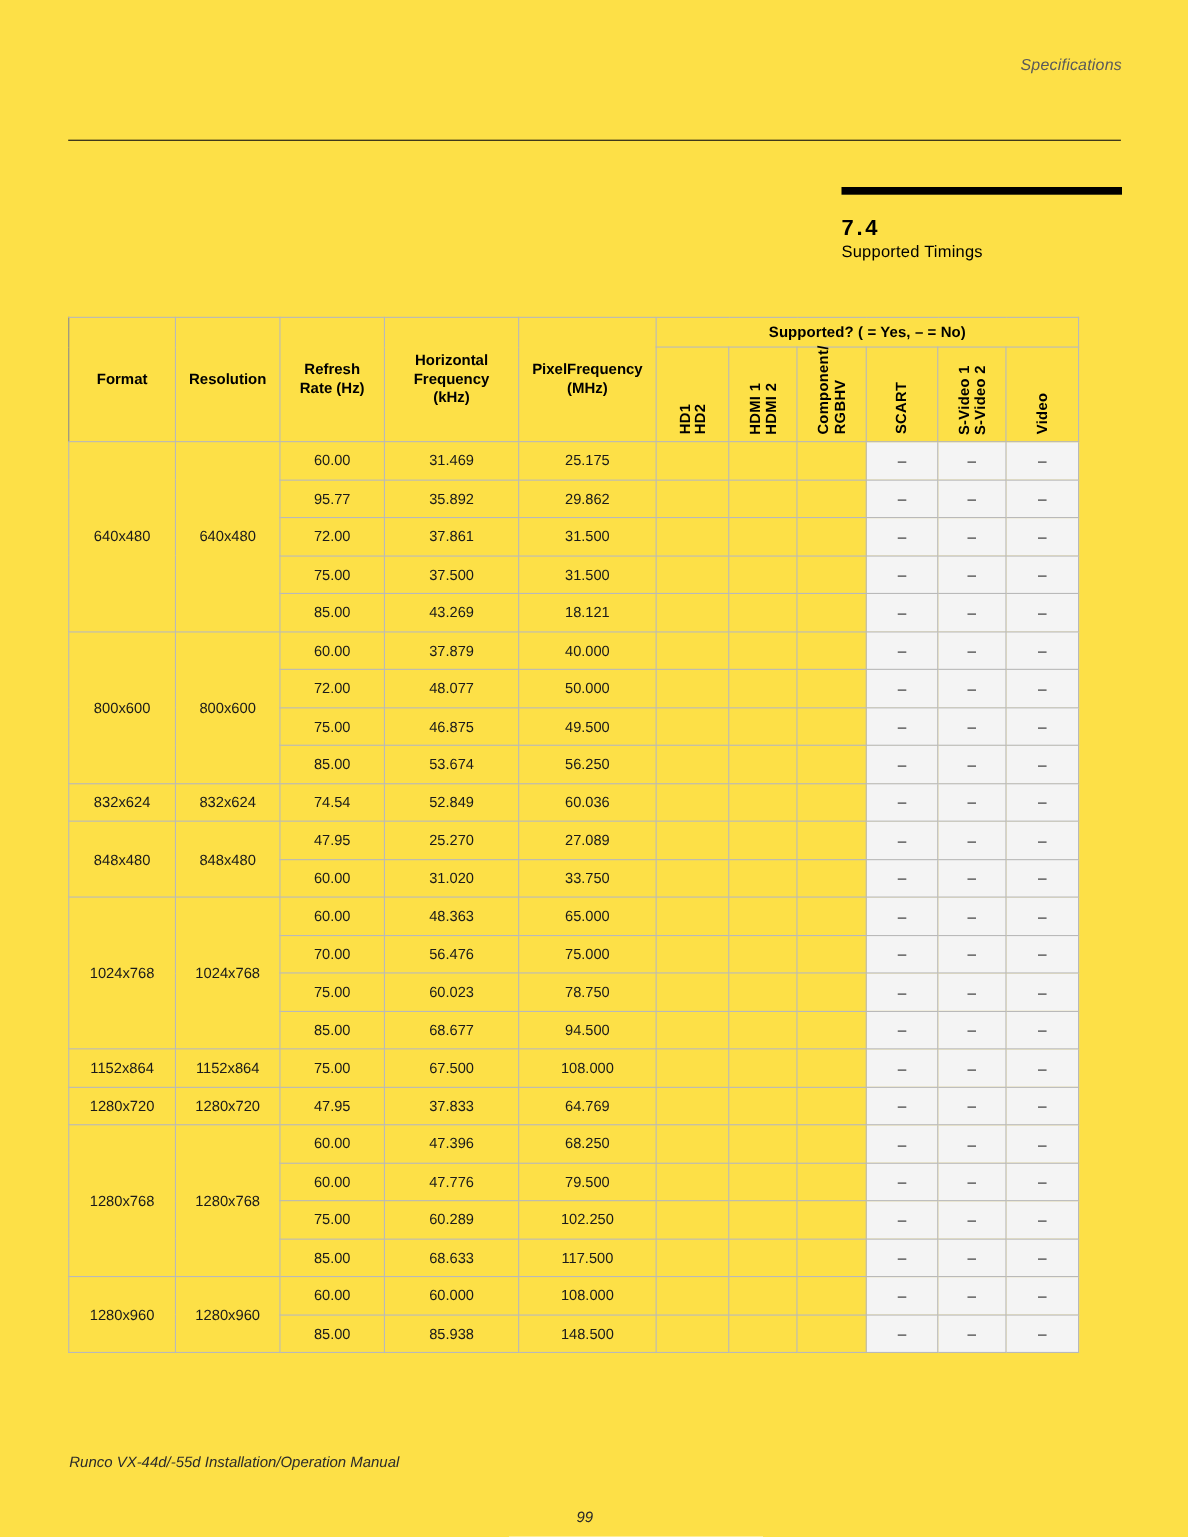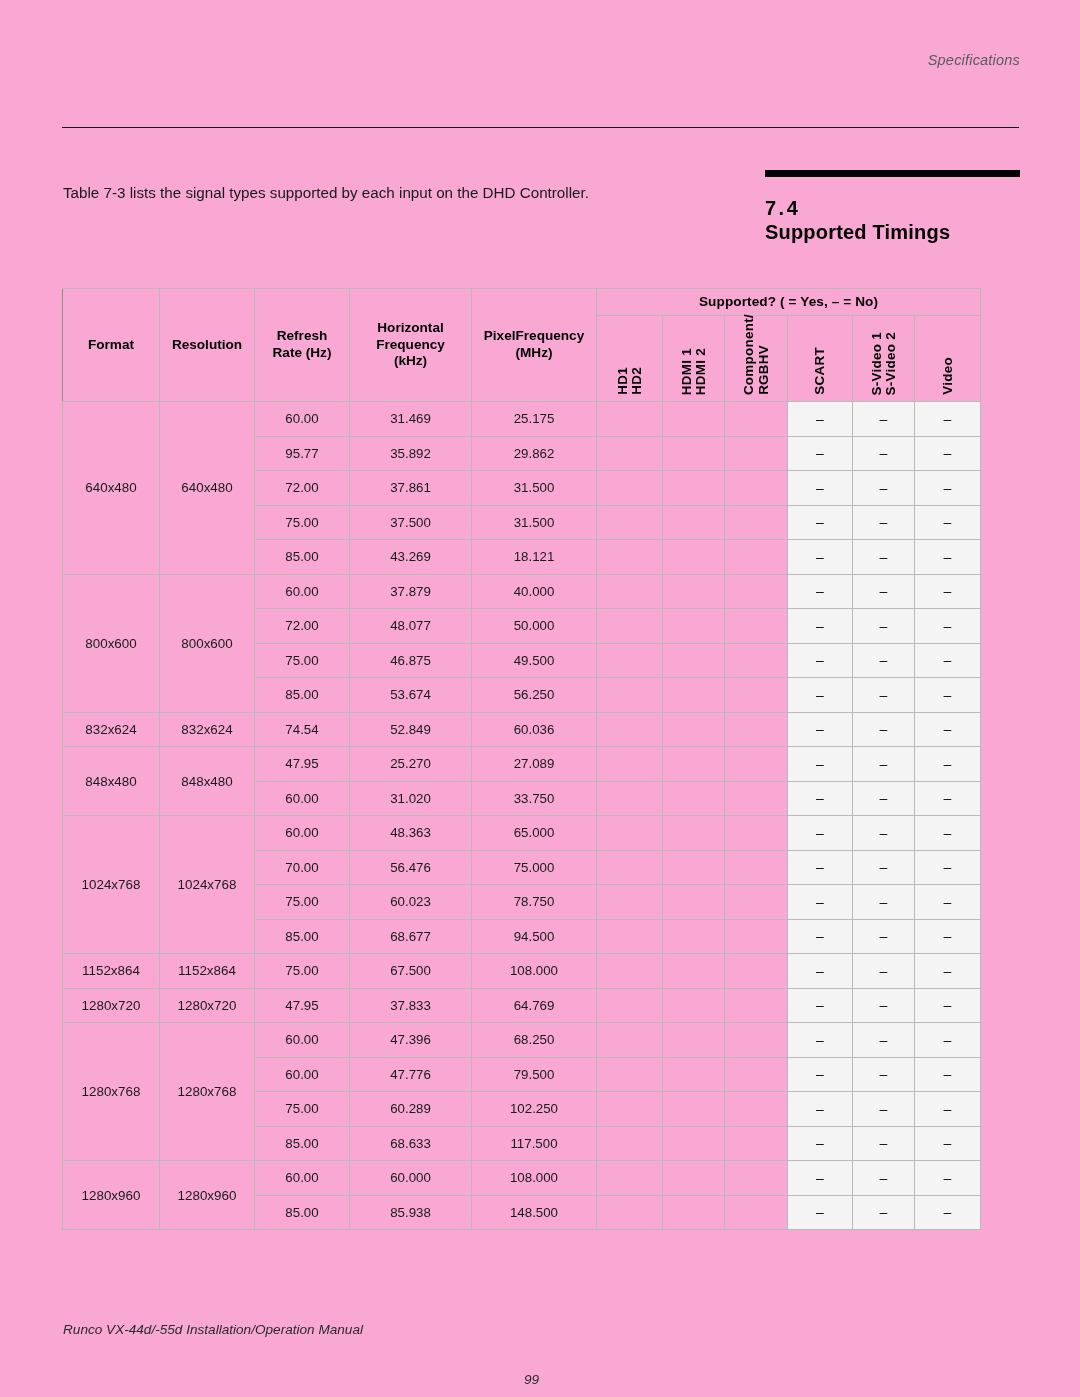--- a/index.html
+++ b/index.html
@@ -8,21 +8,21 @@
     background: #ffffff;
   }
   body {
     font-family: "Liberation Sans", sans-serif;
     color: #000000;
   }
   .page {
     position: relative;
     width: 1080px;
     height: 1397px;
-    background: #f9a8d4;
+    background: #fde047;
     overflow: hidden;
   }
 
   
   .running-header {
     position: absolute;
     top: 52px;
     right: 60px;
     font-size: 14.5px;
     font-style: italic;
@@ -52,22 +52,22 @@
   }
   .section-num {
     margin-top: 21px;
     font-size: 20px;
     font-weight: bold;
     letter-spacing: 2.5px;
     line-height: 1.05;
   }
   .section-title {
     margin-top: 2px;
-    font-size: 20px;
-    font-weight: bold;
+    font-size: 15px;
+    font-weight: normal;
     letter-spacing: 0.2px;
     line-height: 1.15;
   }
 
   
   .intro {
     position: absolute;
     left: 63px;
     top: 183px;
     width: 640px;
@@ -198,21 +198,20 @@
 
   <div class="running-header">Specifications</div>
   <div class="header-rule"></div>
 
   <div class="section-block">
     <div class="section-bar"></div>
     <div class="section-num">7.4</div>
     <div class="section-title">Supported Timings</div>
   </div>
 
-  <div class="intro">Table 7-3 lists the signal types supported by each input on the DHD Controller.</div>
 
 
   <div class="table-wrap">
     <table class="timings">
       <colgroup>
         <col style="width:97px">
         <col style="width:95px">
         <col style="width:95px">
         <col style="width:122px">
         <col style="width:125px">

